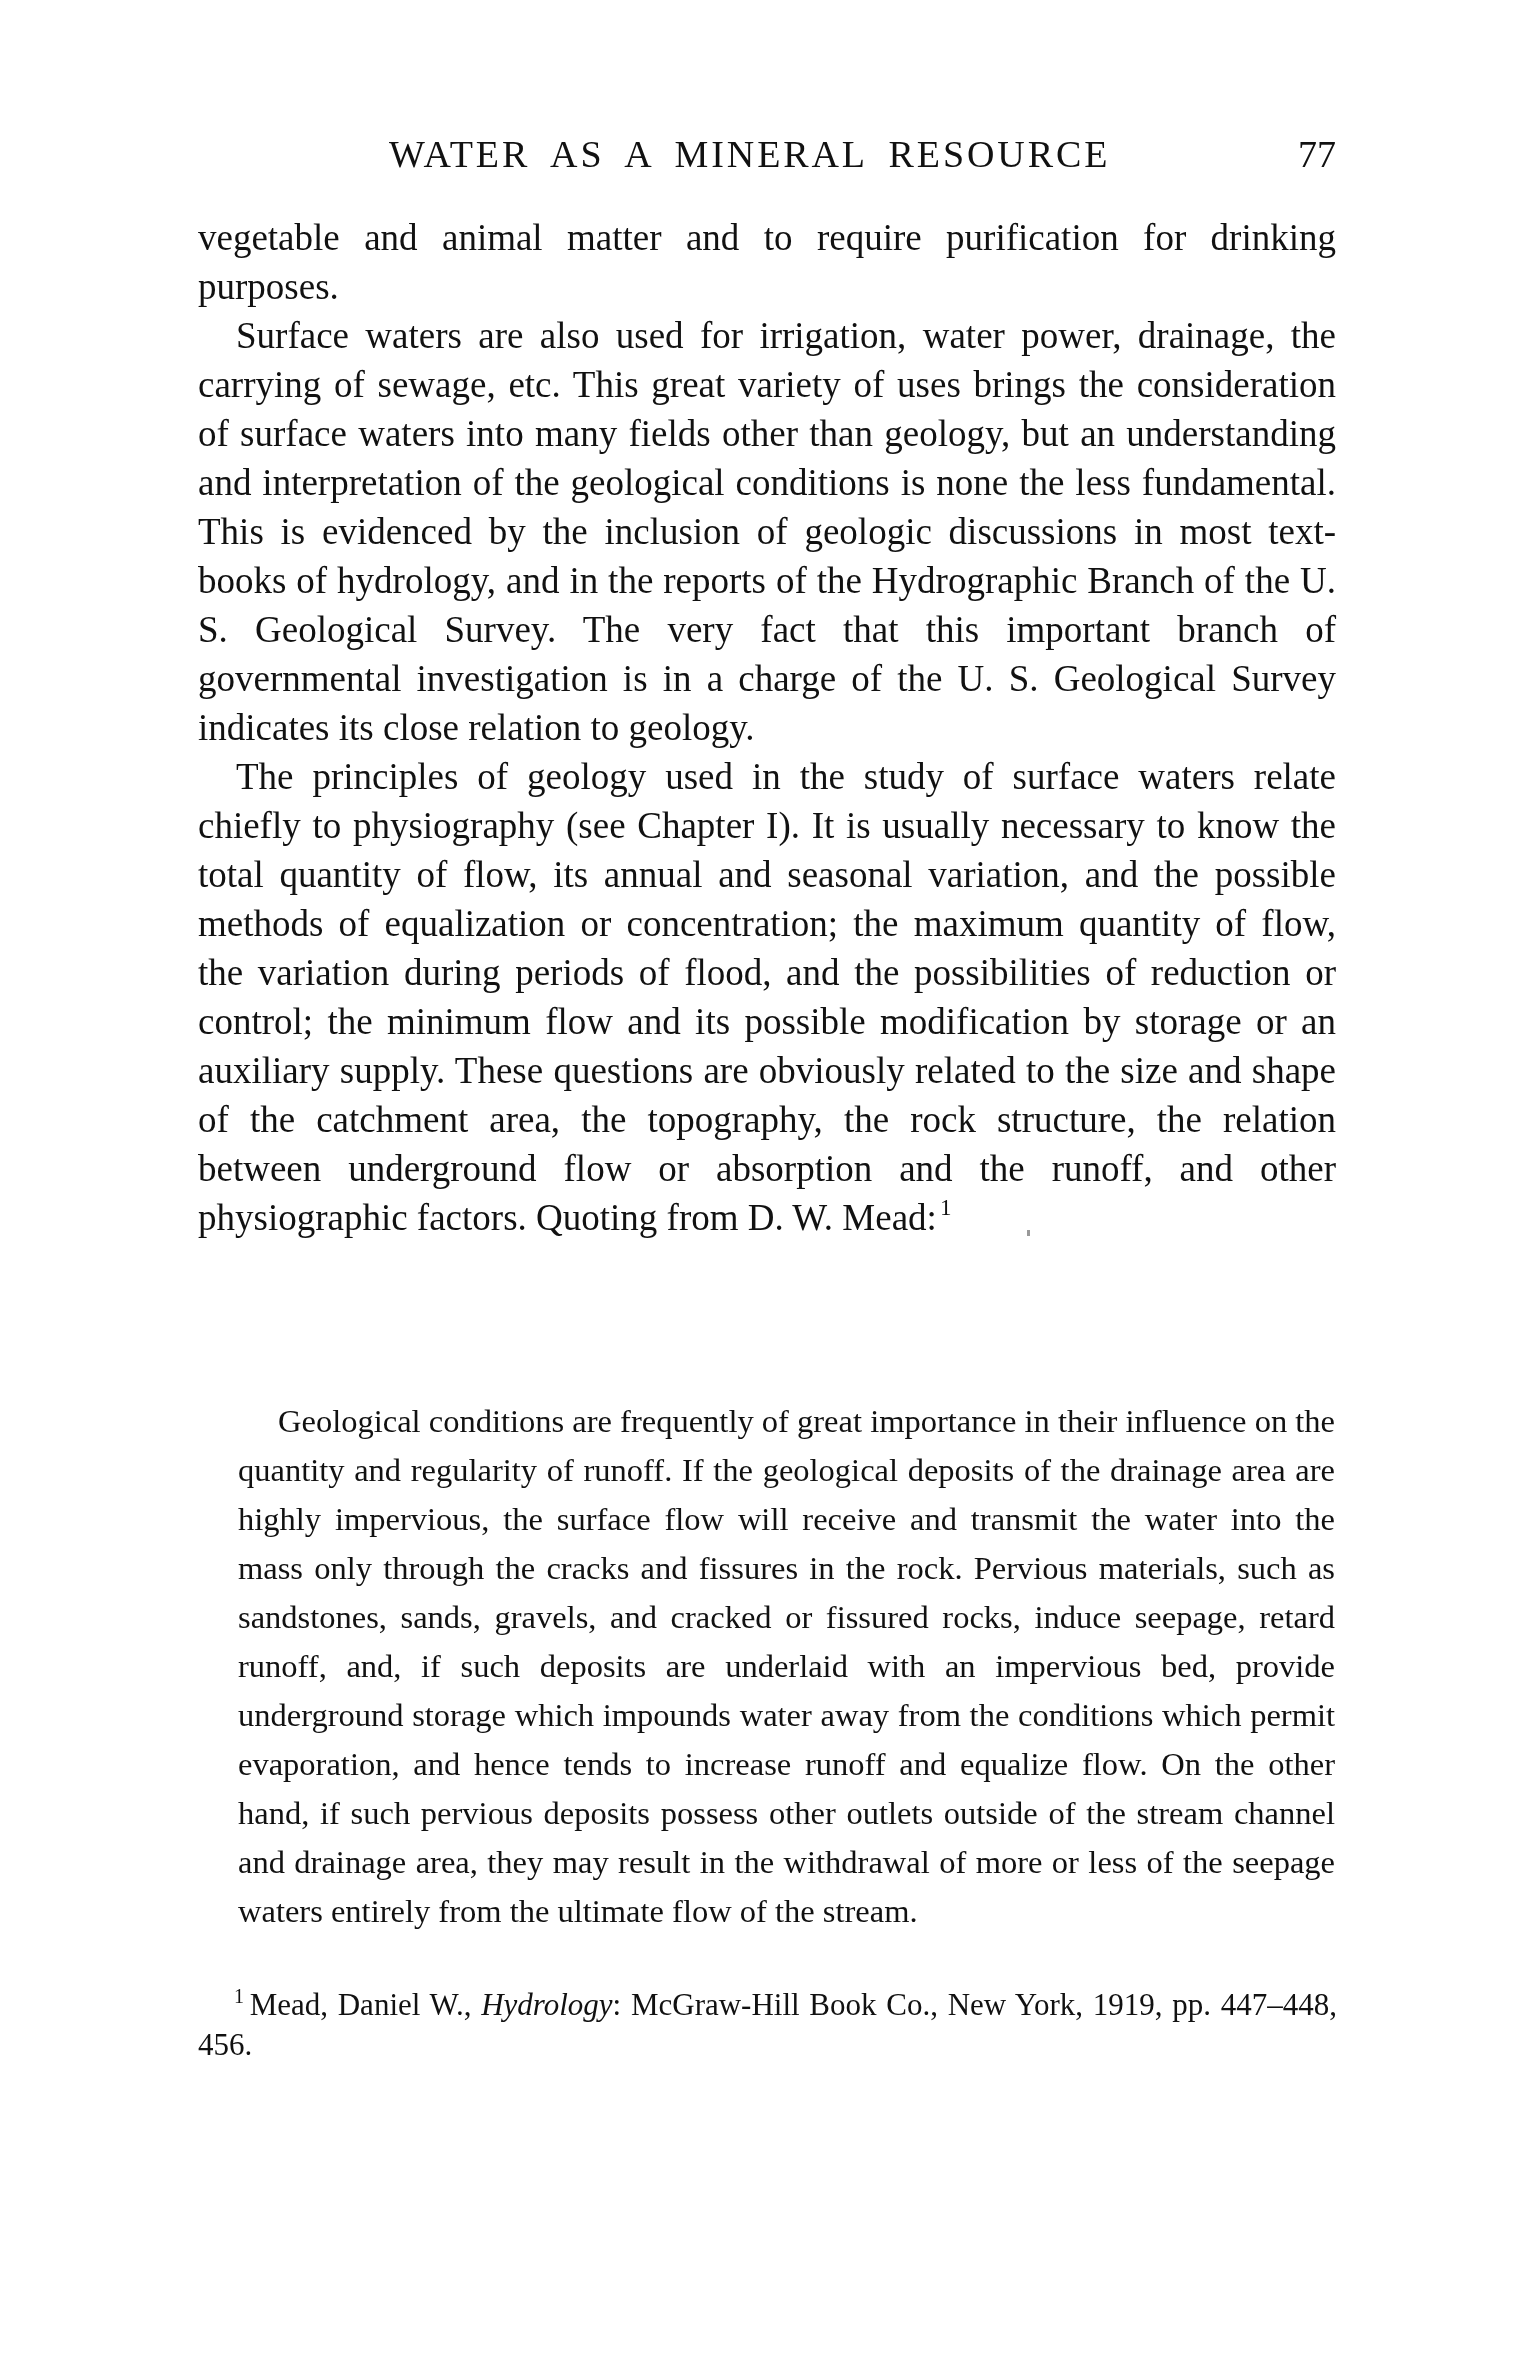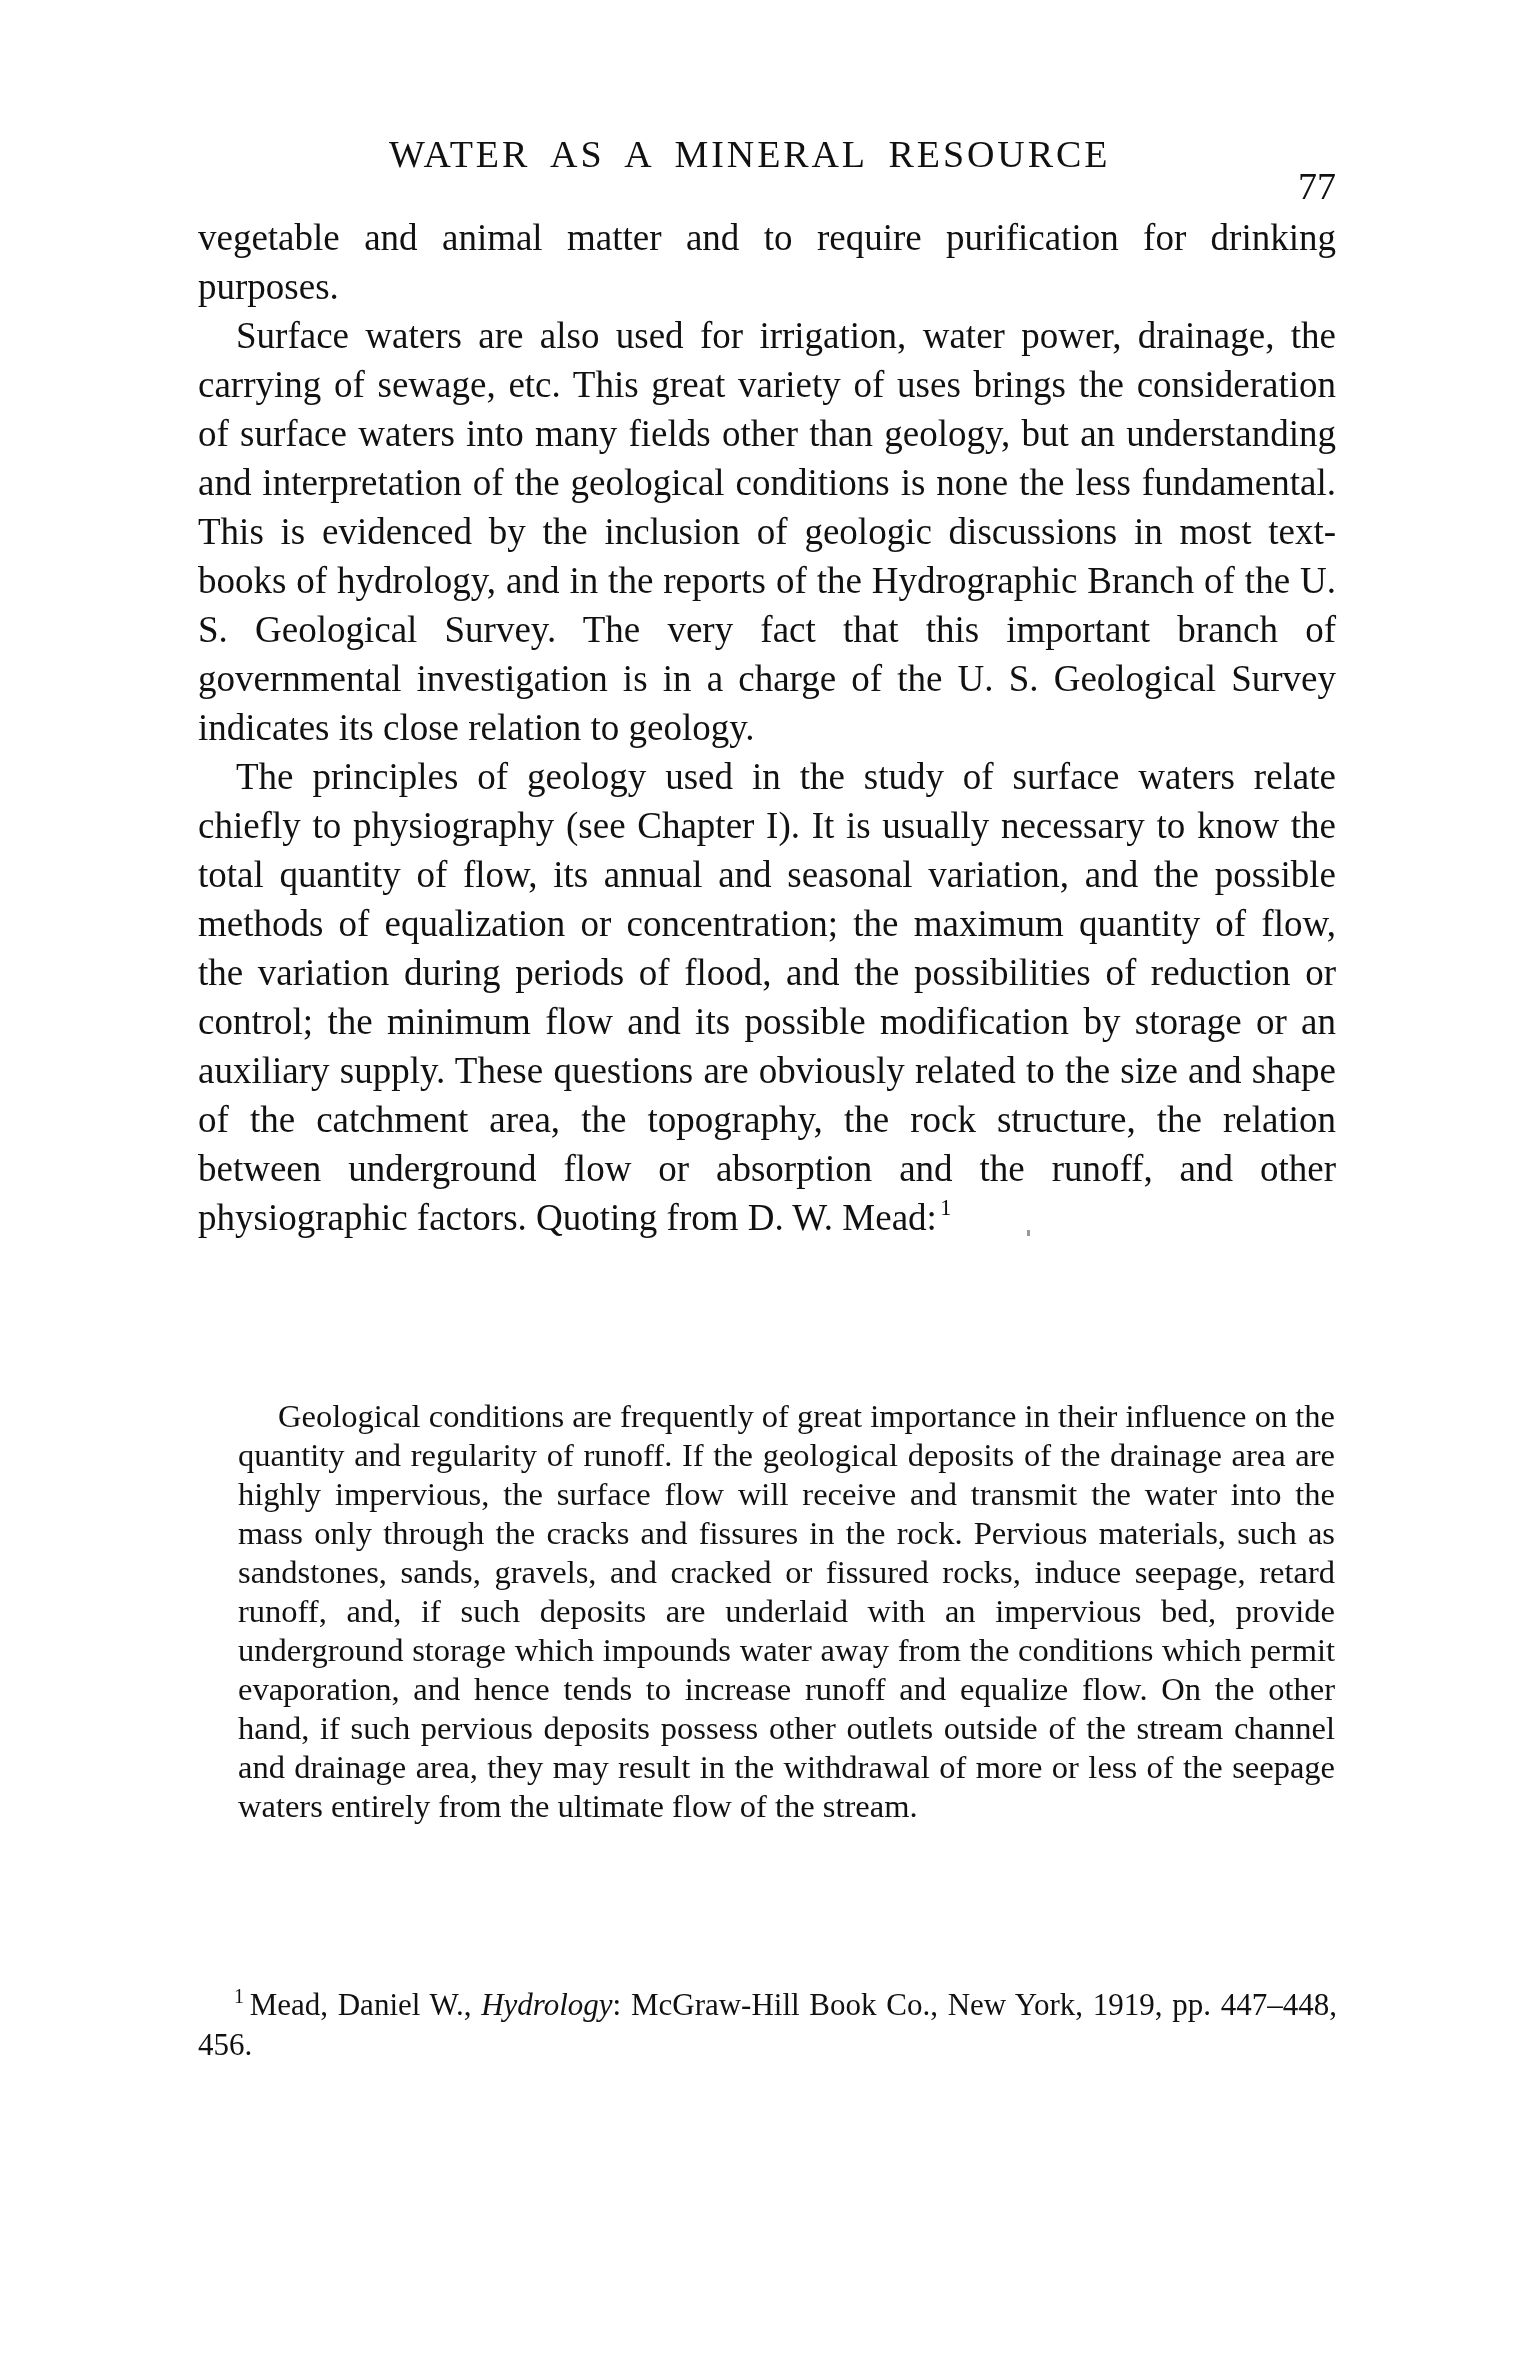--- a/index.html
+++ b/index.html
@@ -1,26 +1,26 @@
 <!DOCTYPE html>
 <html><head>
 <meta charset="utf-8">
 <style>
   html, body { margin: 0; padding: 0; background: #ffffff; }
   body { width: 1540px; height: 2377px; position: relative; overflow: hidden; color: #111111; font-family: "Liberation Serif", "DejaVu Serif", serif; }
   .running-head { position: absolute; top: 132px; left: 198px; width: 1138px; height: 42px; font-size: 38px; }
   .running-title { position: absolute; left: 191px; top: 0; letter-spacing: 2.9px; word-spacing: 9.6px; white-space: nowrap; }
-  .page-number { position: absolute; right: 0; top: 0; margin-top: 32px; }
+  .page-number { position: absolute; right: 0; top: 0; }
   .body-text { position: absolute; left: 198px; top: 213px; width: 1138px; font-size: 37px; line-height: 49px; }
   .body-text p { margin: 0; text-align: justify; text-align-last: left; font-family: Liberation Serif, serif; }
   .body-text p.indent { text-indent: 38px; }
   .body-text p.first { text-indent: 0; }
   sup.fn-ref { font-size: 23px; vertical-align: 15.3px; line-height: 0; }
   .stray-mark { display: inline-block; width: 2.9px; height: 5.7px; margin-left: 76px; background: #999; vertical-align: -5.7px; }
-  .block-quote { position: absolute; left: 238px; top: 1397px; width: 1097px; font-size: 32.5px; line-height: 39px; }
+  .block-quote { position: absolute; left: 238px; top: 1397px; width: 1097px; font-size: 32.5px; line-height: 49px; }
   .block-quote p { margin: 0; text-indent: 40px; text-align: justify; text-align-last: left; }
   .footnotes { position: absolute; left: 198px; top: 1985px; width: 1139px; font-size: 31px; line-height: 40px; }
   .footnotes p { margin: 0; text-indent: 36px; text-align: justify; text-align-last: left; }
   sup.fn-num { font-size: 20px; vertical-align: 12.4px; line-height: 0; margin-right: 5.7px; }
   em { font-style: italic; font-family: Liberation Serif, serif; }
 </style>
 </head>
 <body>
 
 <div class="running-head">

